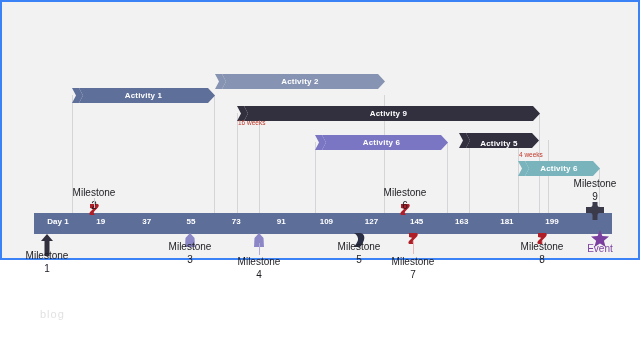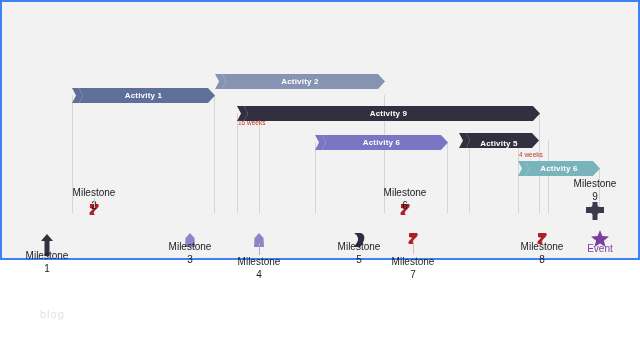--- a/index.html
+++ b/index.html
@@ -150,20 +150,34 @@
         </svg>
         <span class="lbl">Activity 6</span>
       </div>
     </div>
 
   <div id="durations">
       <div class="duration" style="left: 236px; top: 118px; color: rgb(192, 57, 43);">16 weeks</div>
       <div class="duration" style="left: 517px; top: 150px; color: rgb(192, 57, 43);">4 weeks</div>
     </div>
 
+  <div id="axis" style="left: 32px; top: 211px; width: 578px; height: 21px; background: rgb(93, 110, 153);">
+      <div class="tick" style="left: 4px; width: 40px;">Day 1</div>
+      <div class="tick" style="left: 46.7874px; width: 40px;">19</div>
+      <div class="tick" style="left: 92.6866px; width: 40px;">37</div>
+      <div class="tick" style="left: 137.03px; width: 40px;">55</div>
+      <div class="tick" style="left: 182.151px; width: 40px;">73</div>
+      <div class="tick" style="left: 227.272px; width: 40px;">91</div>
+      <div class="tick" style="left: 272.394px; width: 40px;">109</div>
+      <div class="tick" style="left: 317.515px; width: 40px;">127</div>
+      <div class="tick" style="left: 362.636px; width: 40px;">145</div>
+      <div class="tick" style="left: 407.757px; width: 40px;">163</div>
+      <div class="tick" style="left: 452.879px; width: 40px;">181</div>
+      <div class="tick" style="left: 498px; width: 40px;">199</div>
+    </div>
 
   <div id="milestones">
       <div class="marker" style="left: 38px; top: 232px;"><svg width="14" height="22" viewBox="0 0 14 22">
           <polygon points="7,0 13,7 9.5,7 9.5,22 4.5,22 4.5,7 1,7" fill="#32303f"></polygon>
         </svg></div>
       <div class="mslabel" style="left: 5px; top: 248px; width: 80px;">
         <div>Milestone</div>
         <div>1</div>
       </div>
       <div class="marker" style="left: 86px; top: 202px;"><svg width="12" height="14" viewBox="0 0 12 14">

